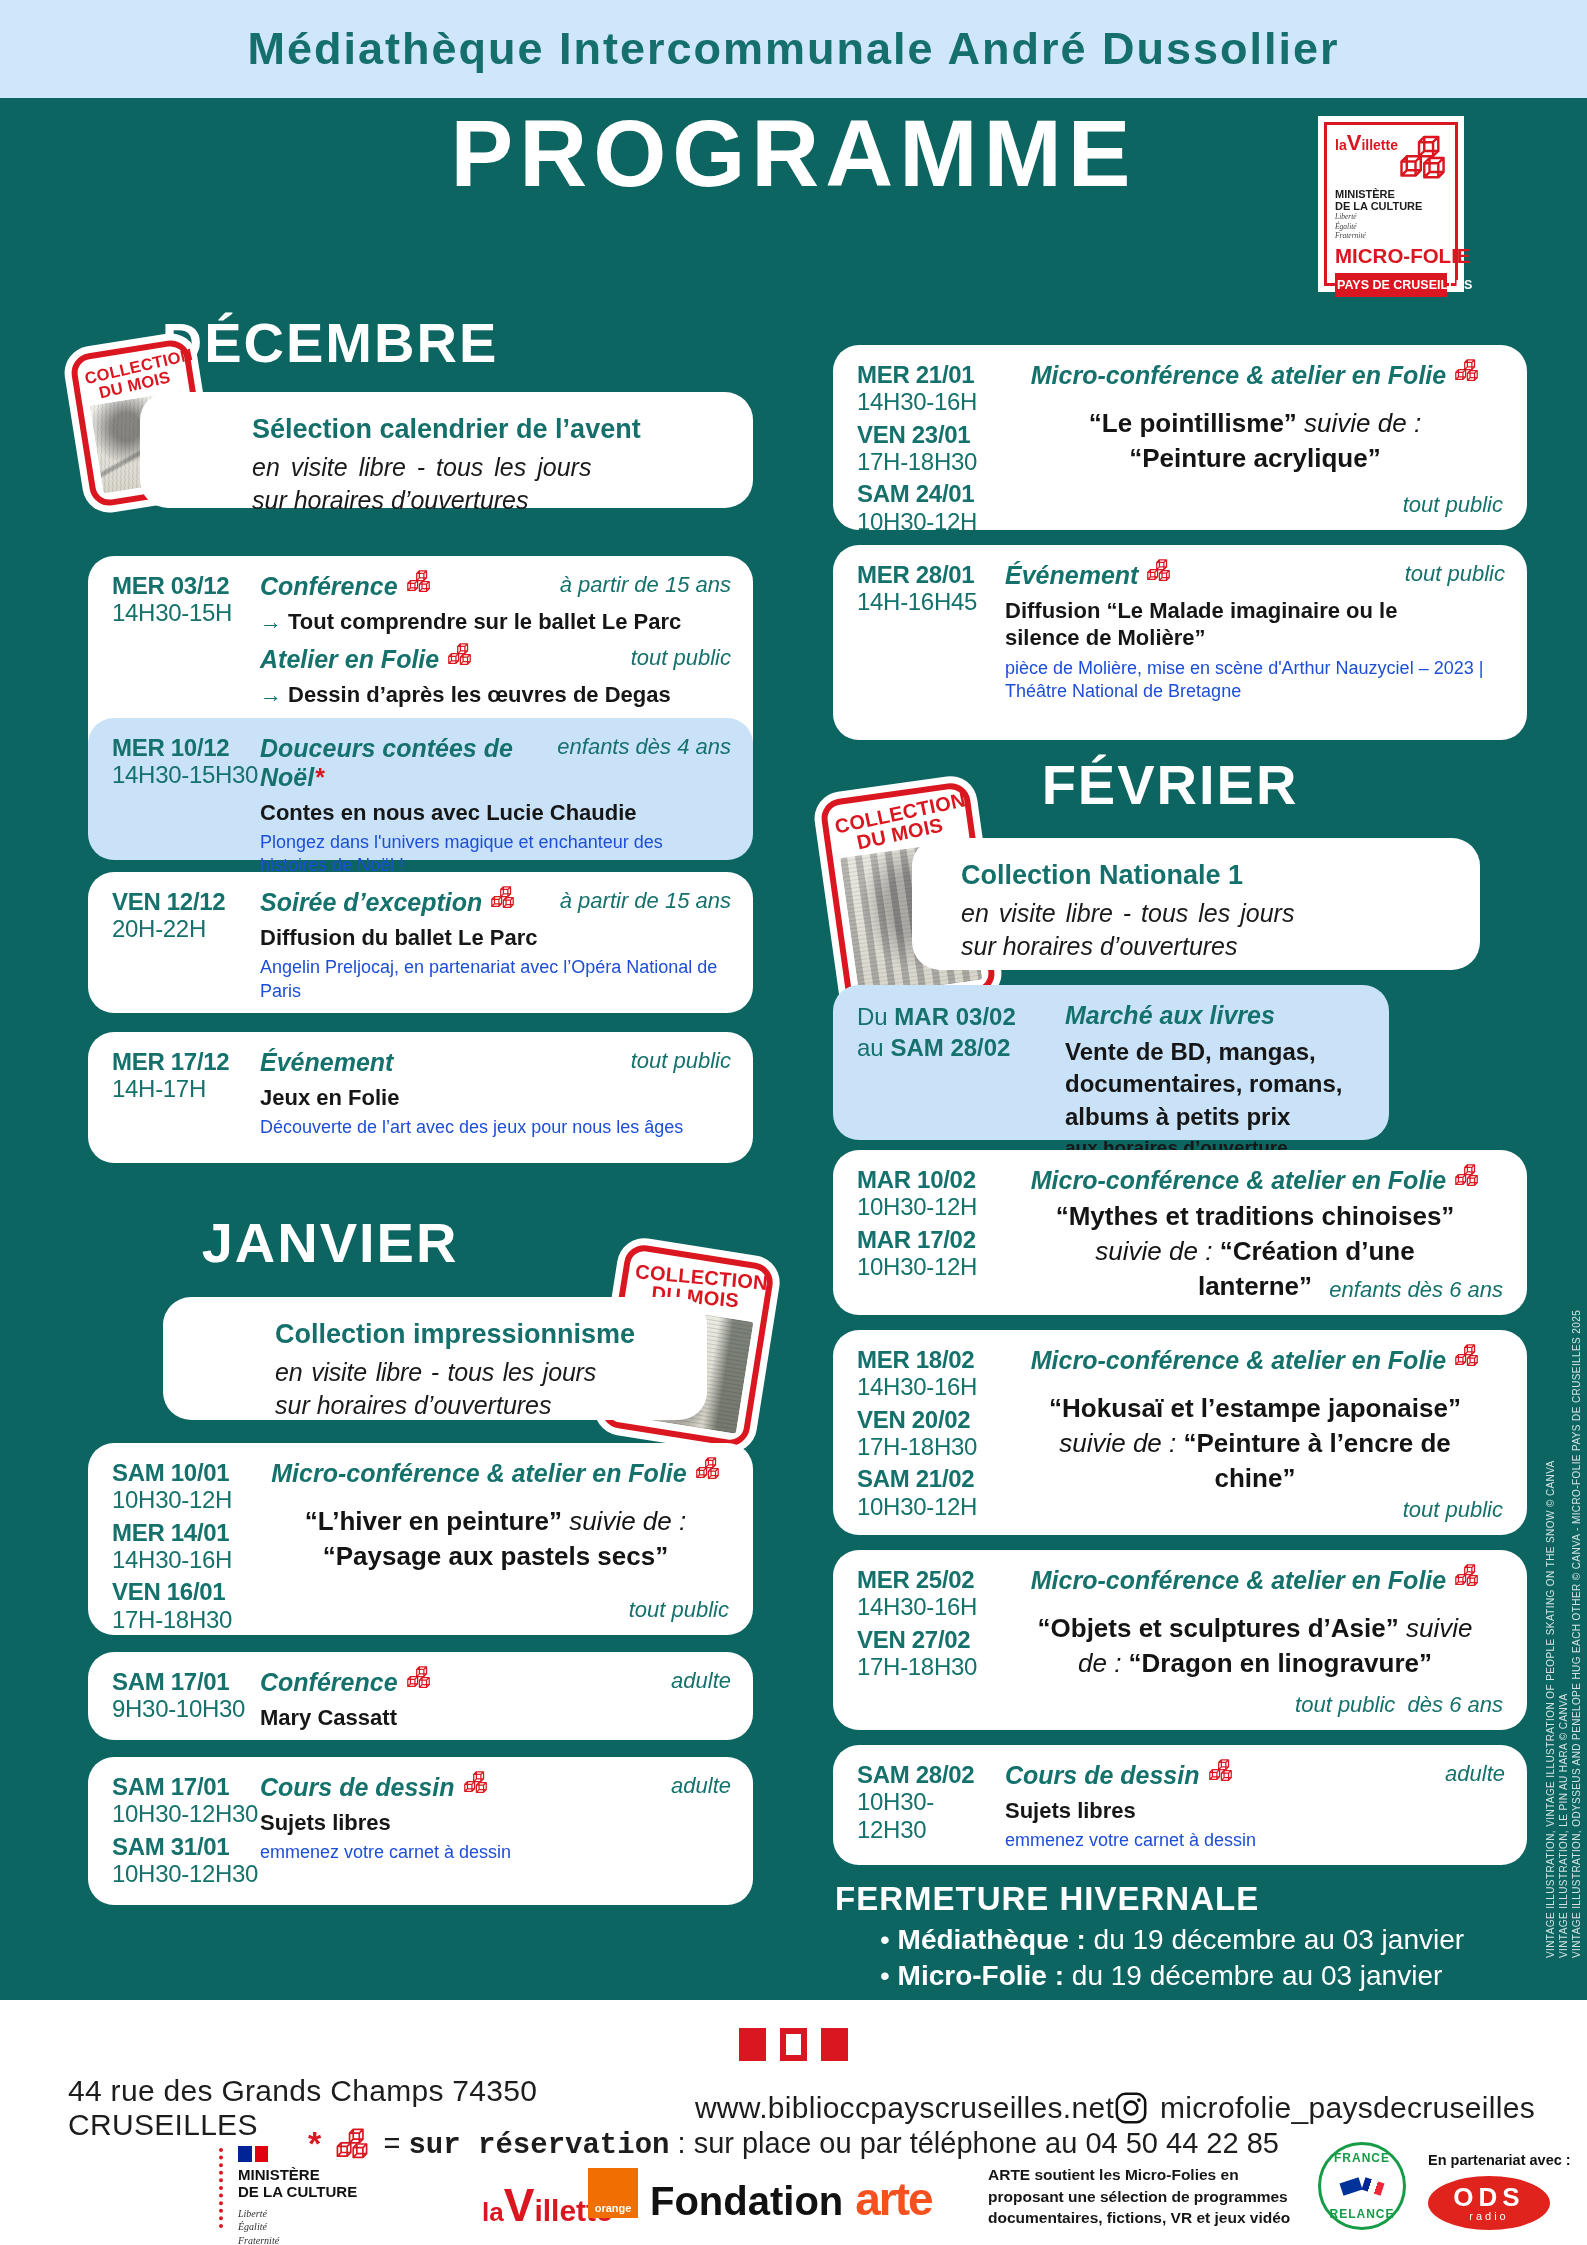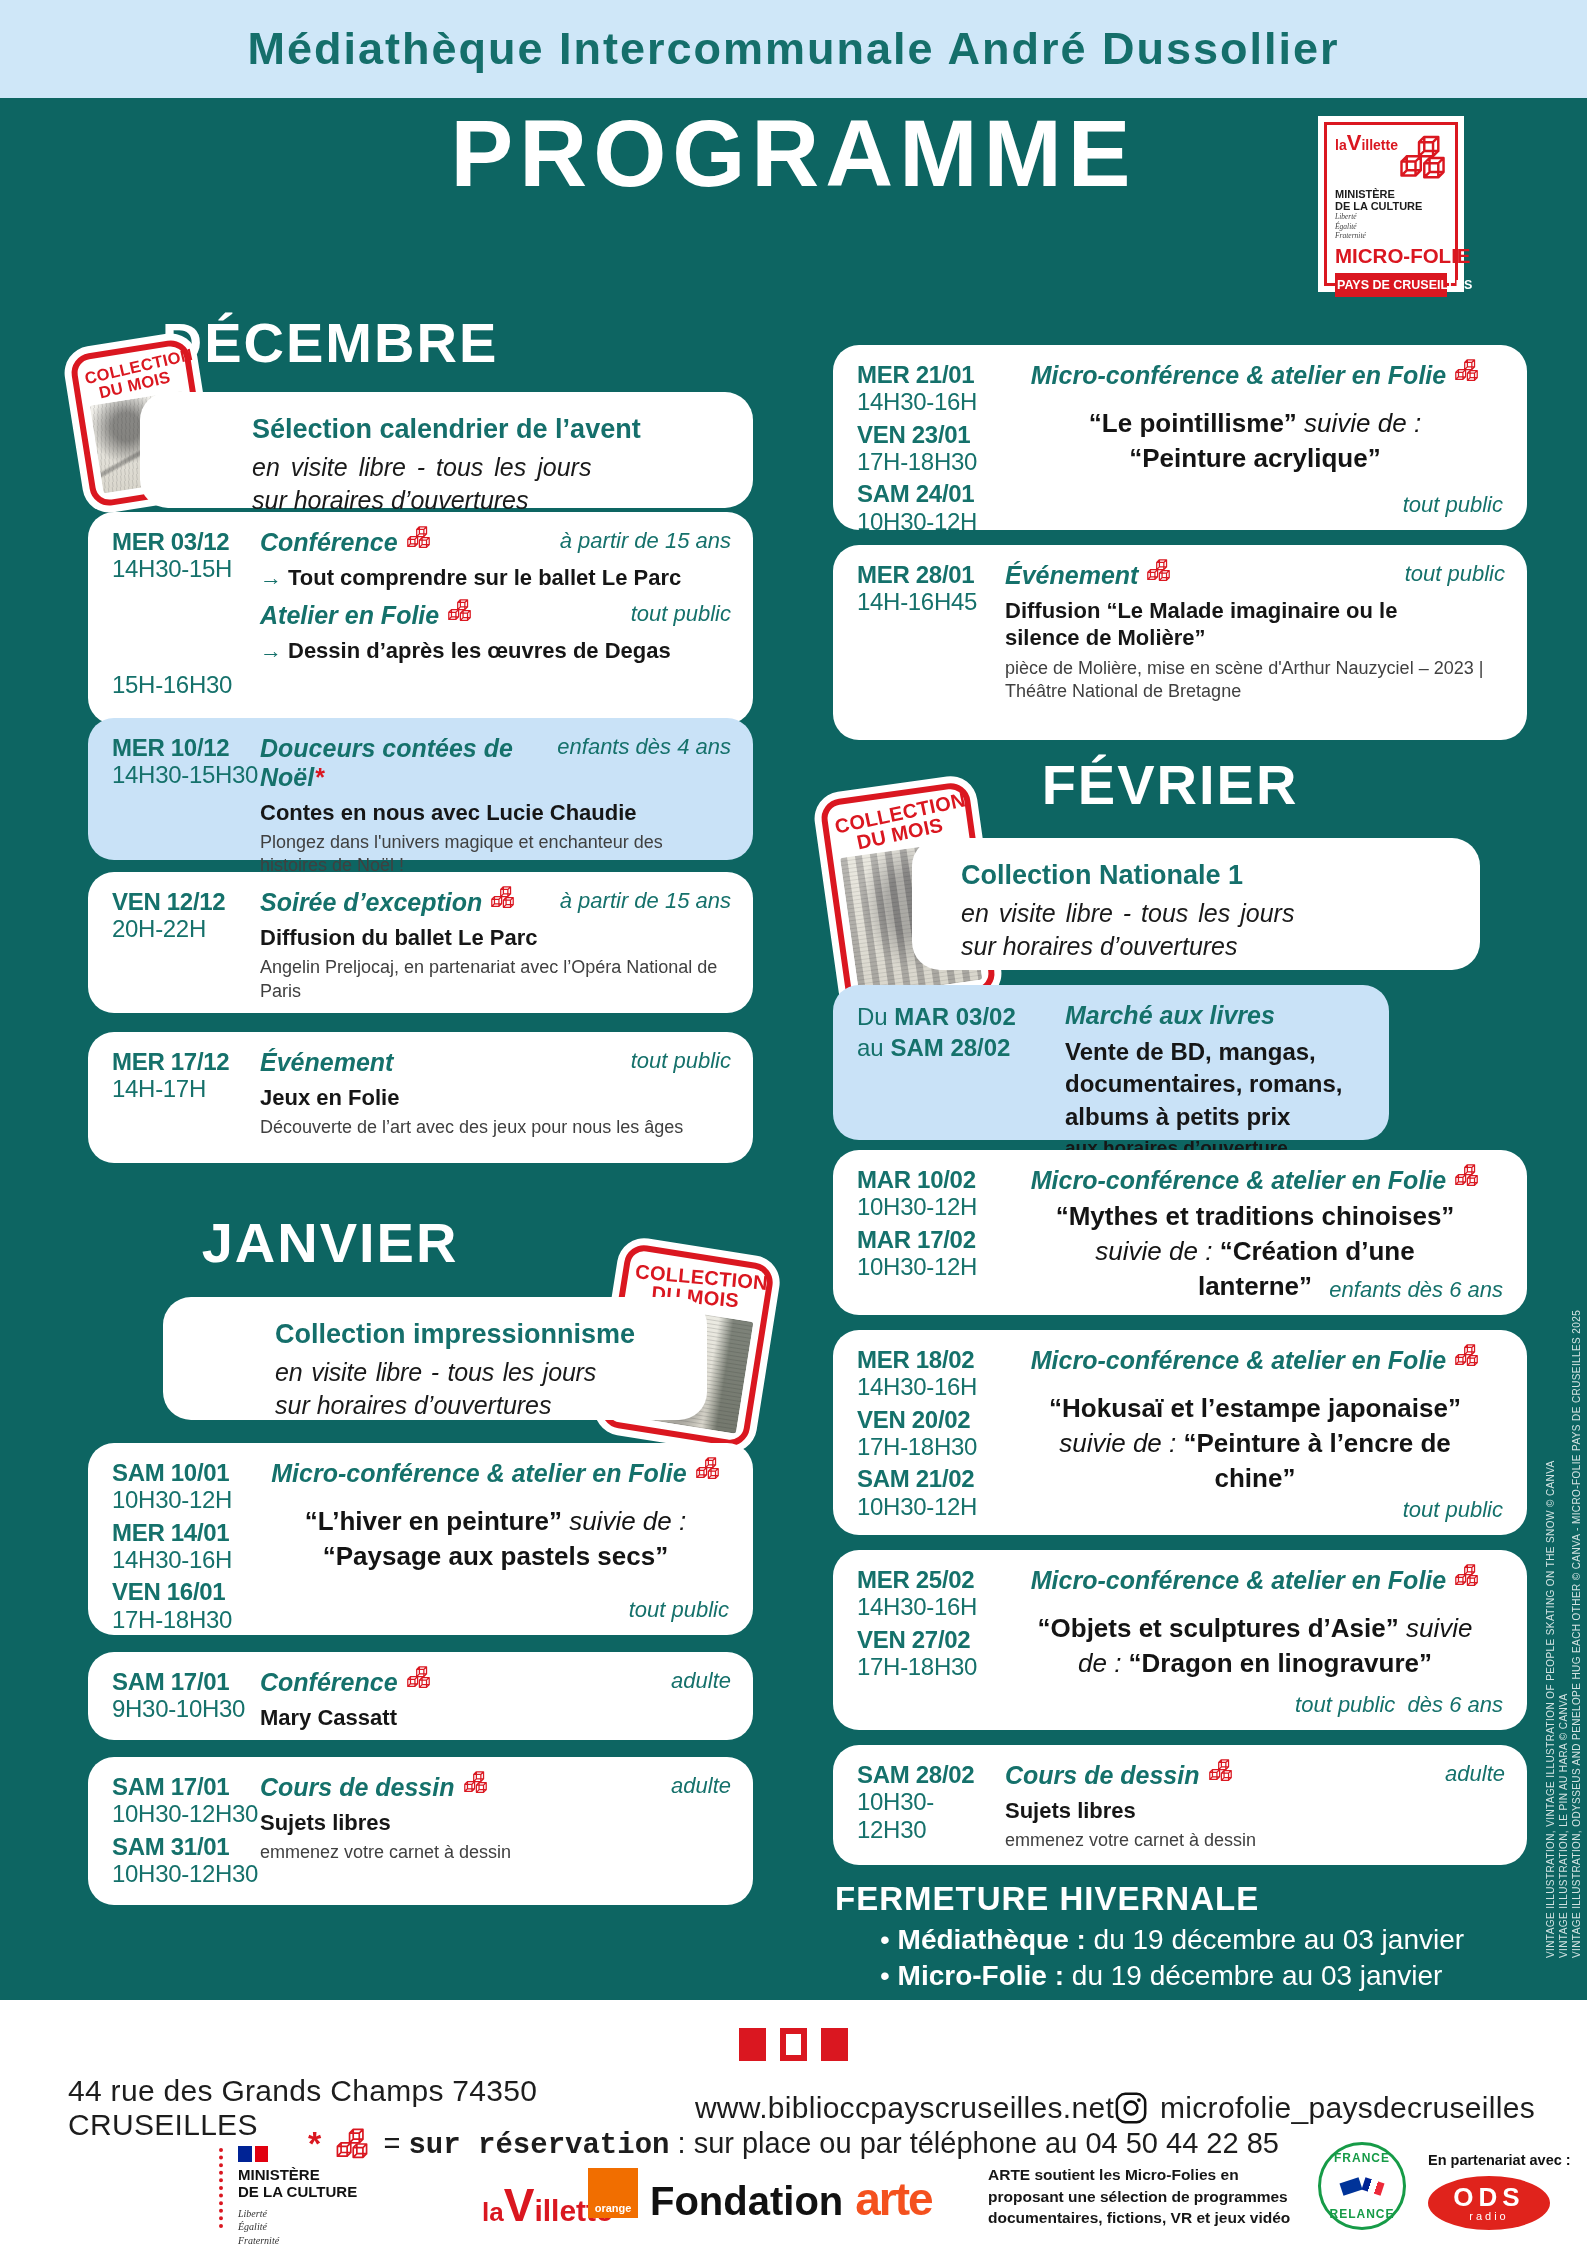--- a/index.html
+++ b/index.html
@@ -61,21 +61,21 @@
   .t{font-weight:400;font-size:24px;line-height:1.14;letter-spacing:-0.3px;white-space:nowrap;}
   .session{margin-bottom:5px;}
   .content{flex:1;position:relative;padding-left:2px;}
   .cat-row{display:flex;align-items:flex-start;gap:8px;}
   .cat-row.center{justify-content:center;}
   .cat{font-style:italic;font-weight:700;color:#15716b;font-size:25px;line-height:1.15;}
   .cubes{width:25px;height:25px;color:#da1720;flex:none;margin-top:-3px;}
   .aud-in{margin-left:auto;font-style:italic;font-weight:400;color:#15716b;font-size:22px;padding-left:10px;white-space:nowrap;}
   .aud-bot{position:absolute;right:2px;bottom:0px;font-style:italic;color:#15716b;font-size:22px;white-space:nowrap;}
   .title{font-weight:700;color:#161616;font-size:22px;margin-top:7px;line-height:1.25;}
-  .desc{color:#404040;font-size:18px;margin-top:5px;line-height:1.3;}
+  .desc{color:#1d4ed8;font-size:18px;margin-top:5px;line-height:1.3;}
   .arrow{color:#15716b;font-weight:700;margin-right:6px;}
   .cline{text-align:center;font-size:26px;color:#141414;line-height:1.35;}
   .cline b{font-weight:700;}
   .cline i{font-style:italic;font-weight:400;}
   .cent-wrap{margin-top:16px;}
   .asterisk{color:#da1720;font-weight:700;}
   .mk-pre{font-weight:400;}
   .market-date{font-size:24px;line-height:1.3;color:#15716b;white-space:nowrap;}
   .market-date b{font-weight:700;}
   .mtitle{font-weight:700;color:#161616;font-size:24px;margin-top:6px;line-height:1.35;}
@@ -183,21 +183,21 @@
     <div class="stamp-lbl" style="font-size:16.5px;"><span>COLLECTION</span><br><span>DU MOIS</span></div>
     <div class="stamp-art art-dec"></div>
   </div>
 
   <div class="intro-card" style="left:140px;top:392px;width:613px;height:116px;">
     <div class="intro-title">Sélection calendrier de l’avent</div>
     <div class="intro-sub">en visite libre - tous les jours</div>
     <div class="intro-sub2">sur horaires d’ouvertures</div>
   </div>
 
-  <div class="card" style="left:88px;top:512px;width:665px;height:212px;">
+  <div class="card" style="left:88px;top:556px;width:665px;height:212px;">
     <div class="date-col">
       <div class="d">MER 03/12</div>
       <div class="t">14H30-15H</div>
       <div class="t" style="position:absolute;left:0;bottom:14px;">15H-16H30</div>
     </div>
     <div class="content">
       <div class="cat-row">
         <span class="cat">Conférence</span>
         <svg class="cubes">
             <use href="#cubes"></use>

